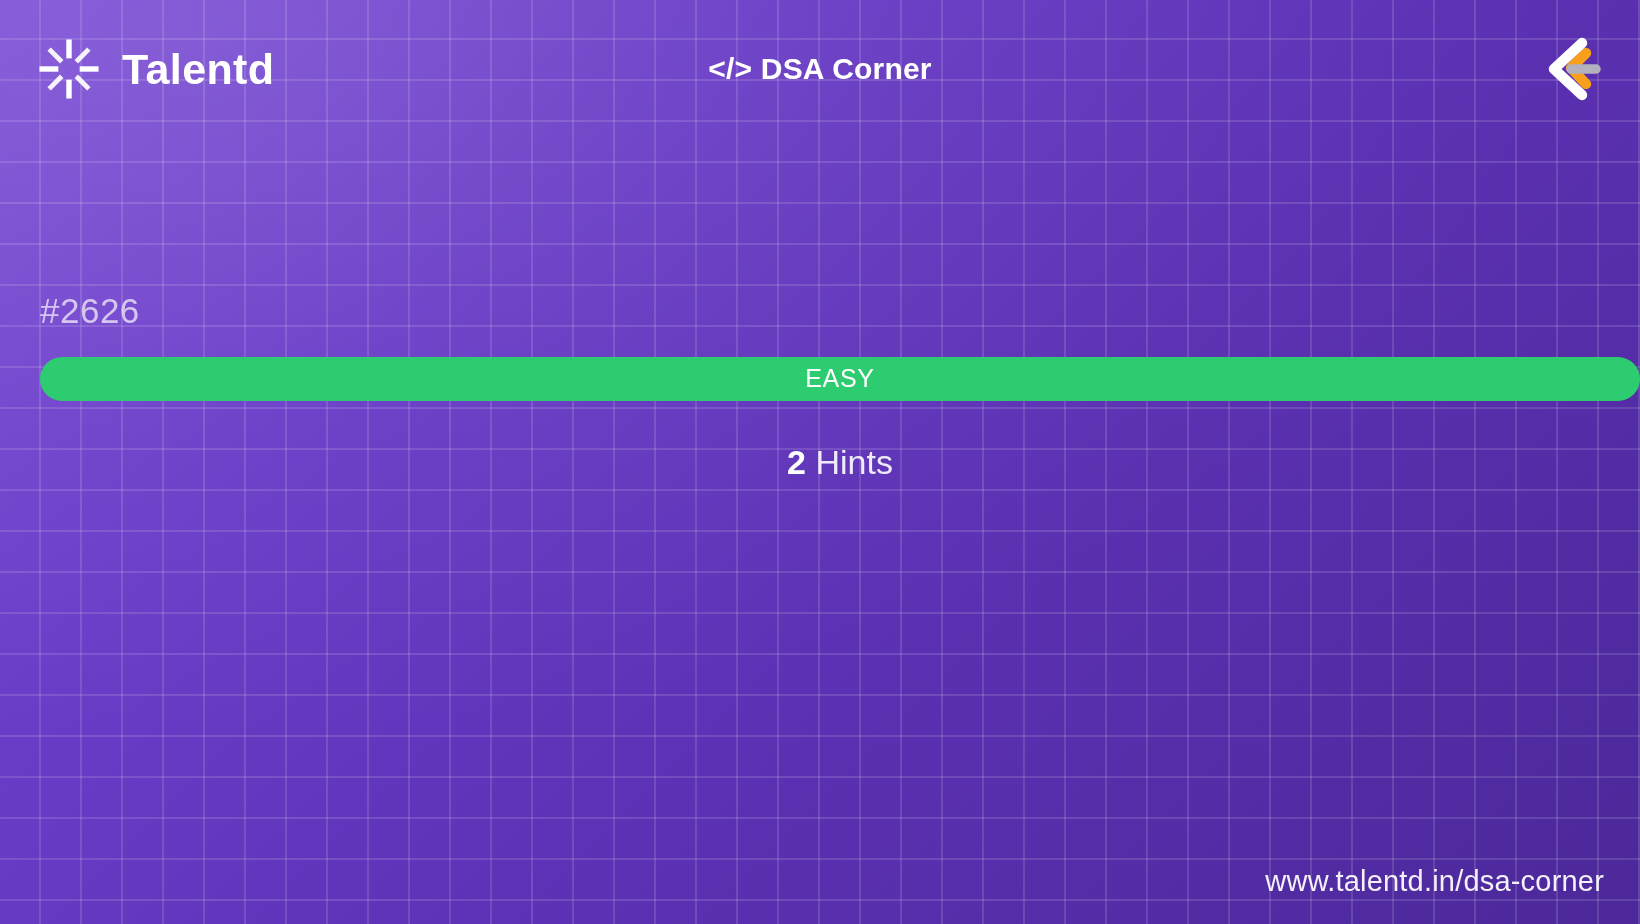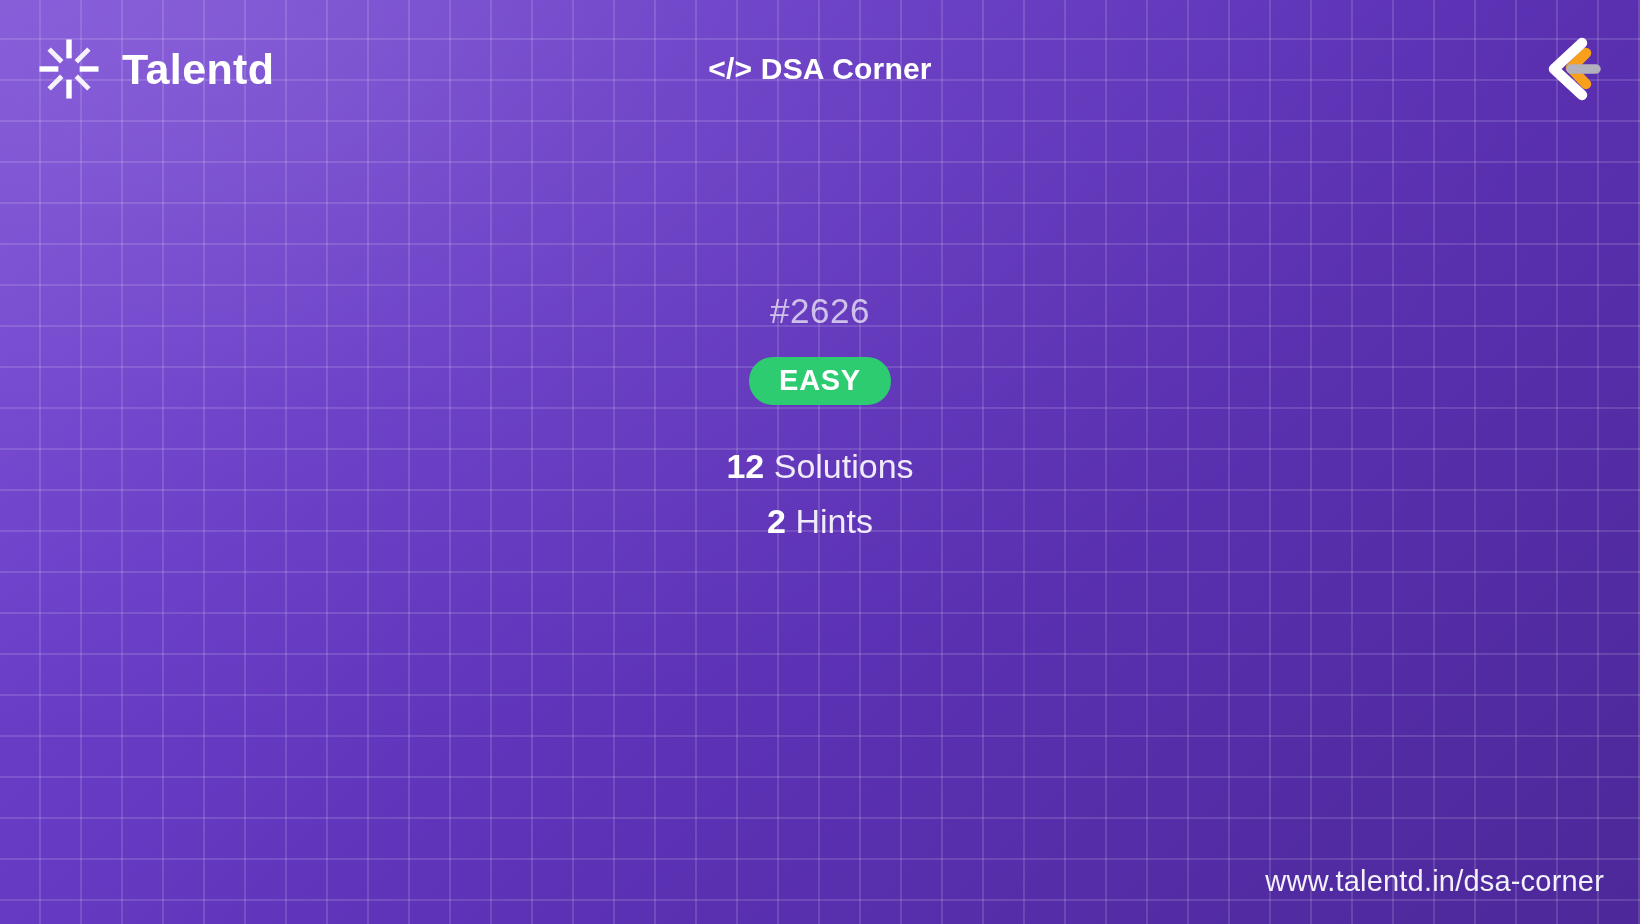--- a/index.html
+++ b/index.html
@@ -96,22 +96,22 @@
     height: 82px;
   }
 
   
   #main {
     position: absolute;
     left: 0; right: 0;
     top: 292px;
     display: flex;
     flex-direction: column;
-    align-items: center;
     z-index: 3;
+    padding-left: 40px;
   }
 
   #problem-number {
     color: rgba(255,255,255,0.68);
     font-size: 35px;
     font-weight: normal;
     letter-spacing: 0.5px;
     line-height: 1.1;
   }
 
@@ -128,22 +128,22 @@
 
   #difficulty-badge {
     margin-top: 26px;
     display: inline-flex;
     align-items: center;
     justify-content: center;
     background: #2ecc71;
     color: #ffffff;
     border-radius: 999px;
     padding: 9px 30px 10px 30px;
-    font-size: 29px;
-    font-weight: bold;
+    font-size: 25px;
+    font-weight: normal;
     letter-spacing: 0.7px;
     line-height: 1;
   }
 
   #stats {
     margin-top: 44px;
     display: flex;
     flex-direction: column;
     align-items: center;
     gap: 20px;
@@ -224,23 +224,20 @@
 
   <div id="main">
 
     <div id="problem-number">#2626</div>
 
 
     <div id="difficulty-badge">EASY</div>
 
     <div id="stats">
       <div class="stat-line">
-        <span class="stat-count">12</span><span>&nbsp;</span><span>Solutions</span>
-      </div>
-      <div class="stat-line">
         <span class="stat-count">2</span><span>&nbsp;</span><span>Hints</span>
       </div>
     </div>
 
   </div>
 
   <div id="footer-url">www.talentd.in/dsa-corner</div>
 
 </div>
 

